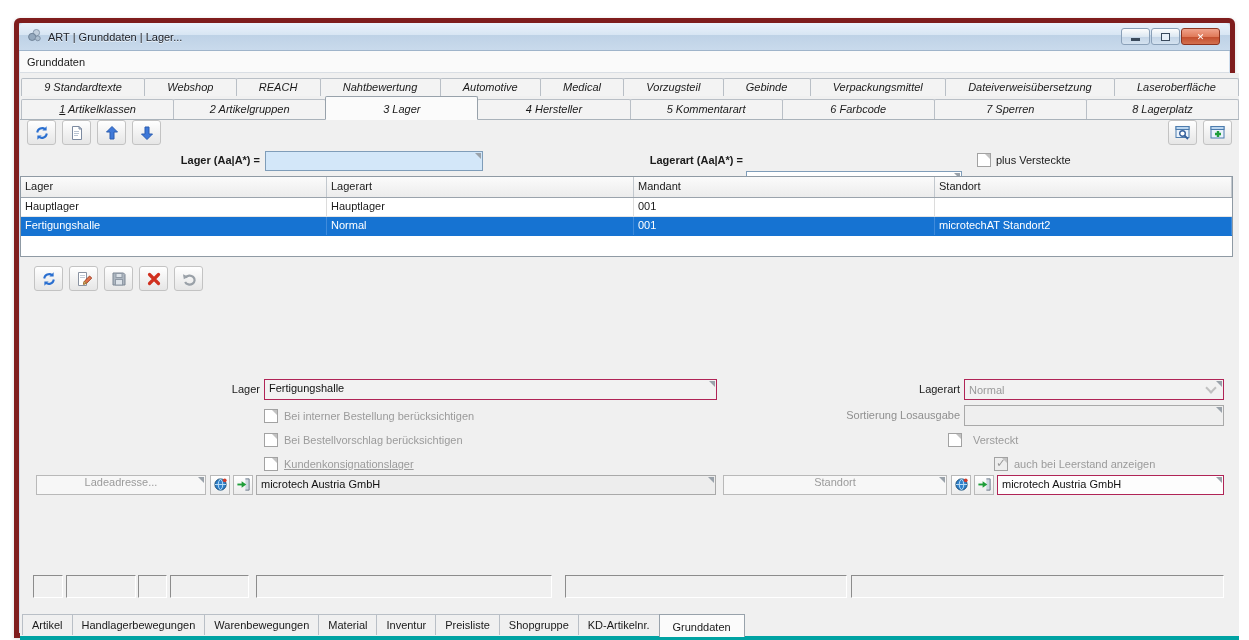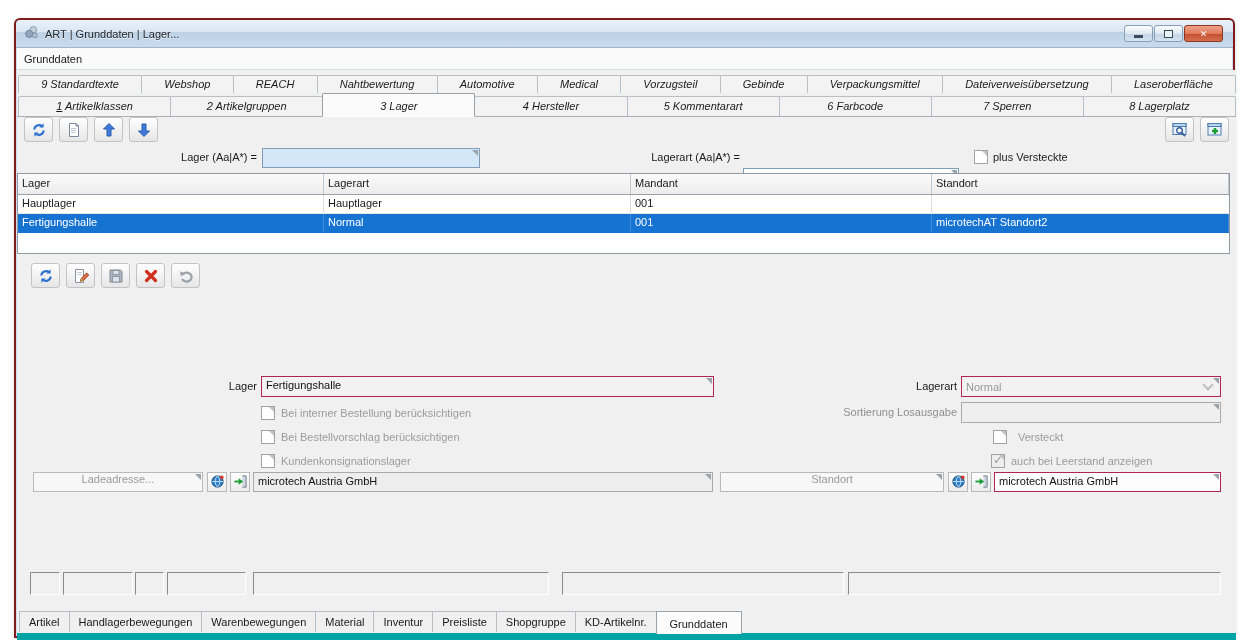--- a/index.html
+++ b/index.html
@@ -1,20 +1,20 @@
 <!DOCTYPE html>
 <html><head>
 <meta charset="utf-8">
 <style>
   * { box-sizing: border-box; margin: 0; padding: 0; }
   html,body { width:1249px; height:640px; background:#fff; overflow:hidden;
     font-family:"Liberation Sans","DejaVu Sans",sans-serif; font-size:11px; color:#1a1a1a; }
 
   .window { position:absolute; left:14px; top:18px; width:1221px; height:620px;
-    border:2px solid #7f1d1d; border-radius:6px 6px 0 0;
+    border:5px solid #7f1d1d; border-radius:6px 6px 0 0;
     box-shadow: inset 0 0 0 2px #cfdeee, 0 1px 4px rgba(0,0,0,.15);
     background:#f0f0f0; }
 
   
   .titlebar { position:absolute; left:0; top:0; right:0; height:28px;
     background:linear-gradient(#eaf2fb, #d7e5f3 45%, #bed2e6 46%, #c9daec);
     border-radius:5px 5px 0 0; border-bottom:1px solid #9fb4ca;
     display:flex; align-items:center; padding:0 8px; }
   .title-text { margin-left:6px; color:#20232a; text-shadow:0 1px 0 rgba(255,255,255,.7); }
   .win-controls { margin-left:auto; display:flex; gap:1px; padding-right:2px; }
@@ -53,21 +53,21 @@
   .toolbar.top { top:44px; }
   .toolbar.edit { top:190px; }
   .tb-group { position:absolute; display:flex; gap:6px; top:3px; }
   .tbtn { width:29px; height:25px; border:1px solid #c3c3c3; border-radius:3px;
     background:linear-gradient(#ffffff,#f1f1f1 55%,#e6e6e6);
     display:flex; align-items:center; justify-content:center; }
   .tbtn svg { display:block; }
 
   
   .filter-row { position:absolute; left:0; top:77px; width:100%; height:24px; }
-  .flabel { position:absolute; top:4px; text-align:right; }
+  .flabel { position:absolute; top:4px; text-align:right;font-weight:bold; }
   .finput { position:absolute; top:1px; height:20px; border:1px solid #7f9db9; background:#fff;
     padding:2px 10px 2px 4px; font-size:11px; }
   .finput.focused { background:#d3e7f9; }
   .fold { position:relative; }
   .fold::after { content:""; position:absolute; top:1px; right:1px;
     border-top:6px solid #9aa2aa; border-left:6px solid transparent; }
 
   
   .cbx { display:inline-block; width:14px; height:14px; background:#fff;
     border:1px solid #a2a2a2; position:relative; vertical-align:middle; }
@@ -330,26 +330,26 @@
       <div class="tinput fold" style="left:944px; top:332px; width:260px; background:#efefef;"><span></span></div>
 
       <div class="chk-line" style="left:244px; top:336px;">
         <span class="cbx"></span>
         <span>Bei interner Bestellung berücksichtigen</span>
       </div>
       <div class="chk-line" style="left:244px; top:360px;">
         <span class="cbx"></span>
         <span>Bei Bestellvorschlag berücksichtigen</span>
       </div>
-      <div class="chk-line" style="left:244px; top:384px;">
+      <div class="chk-line" style="left:244px; top:384px;text-decoration:underline;">
         <span class="cbx"></span>
         <span>Kundenkonsignationslager</span>
       </div>
 
-      <div class="chk-line" style="left:976px; top:360px;gap:11px;">
+      <div class="chk-line" style="left:928px; top:360px;gap:11px;">
         <span class="cbx"></span>
         <span>Versteckt</span>
       </div>
       <div class="chk-line" style="left:974px; top:384px;">
         <span class="cbx checked disabled"></span>
         <span>auch bei Leerstand anzeigen</span>
       </div>
 
       <div class="flat-btn fold" style="left:16px; top:402px; width:170px;">Ladeadresse...</div>
       <div class="mini-btn" style="left:190px; top:402px;">

